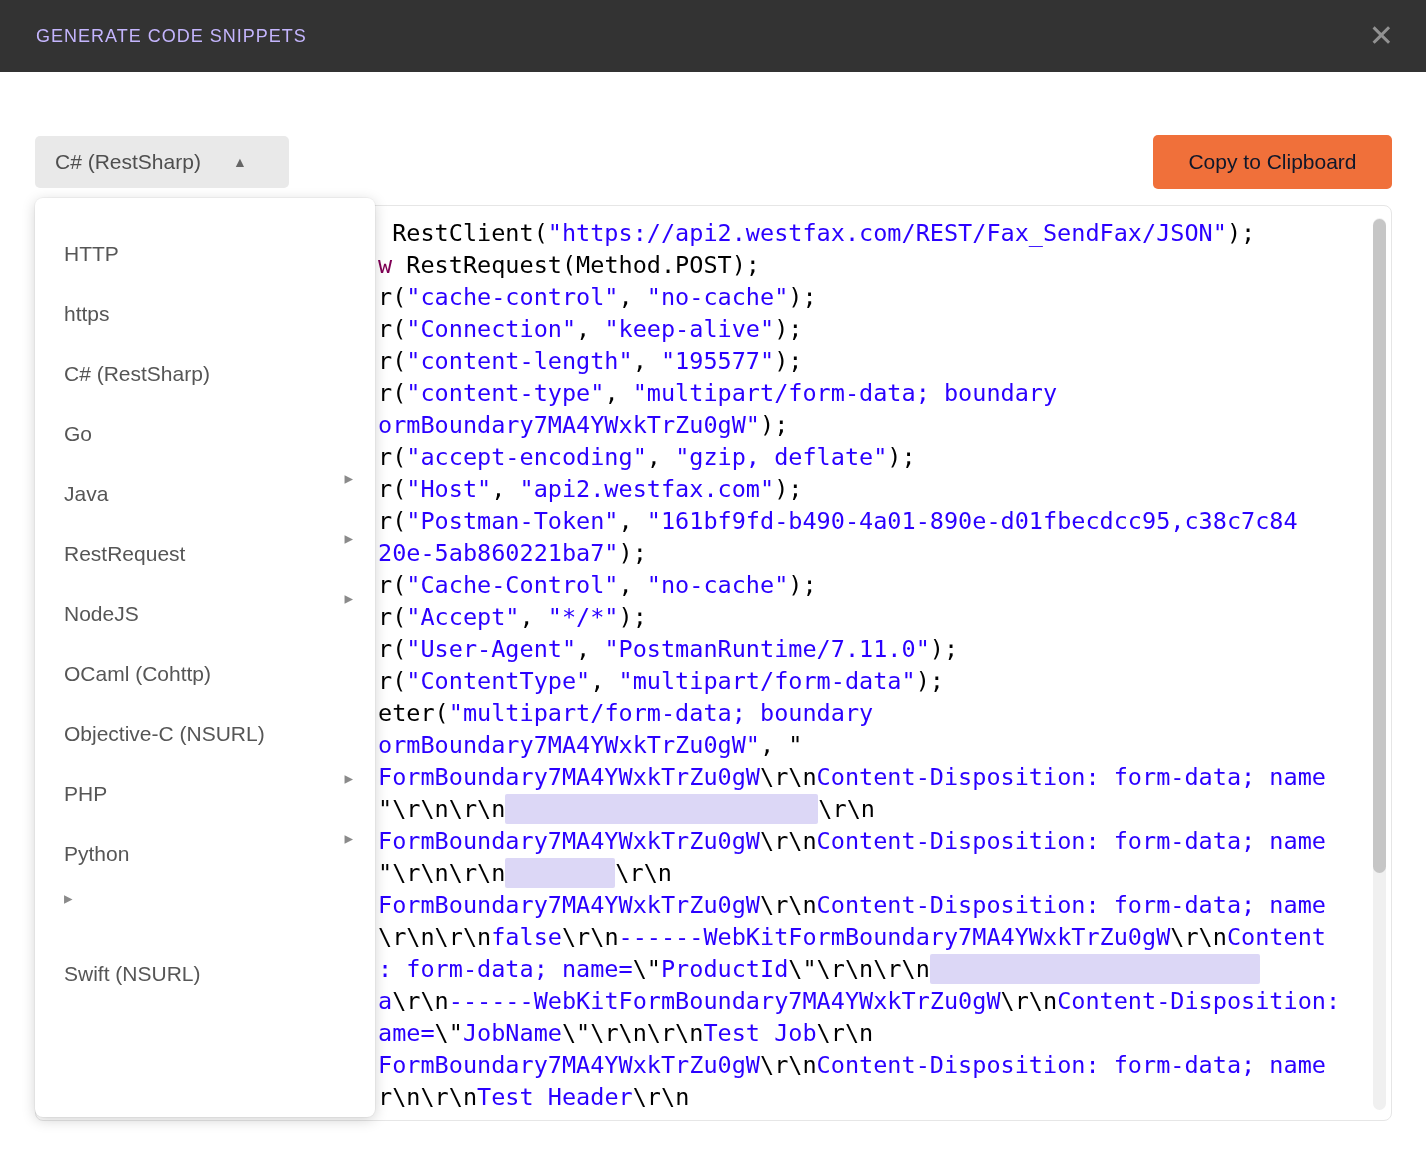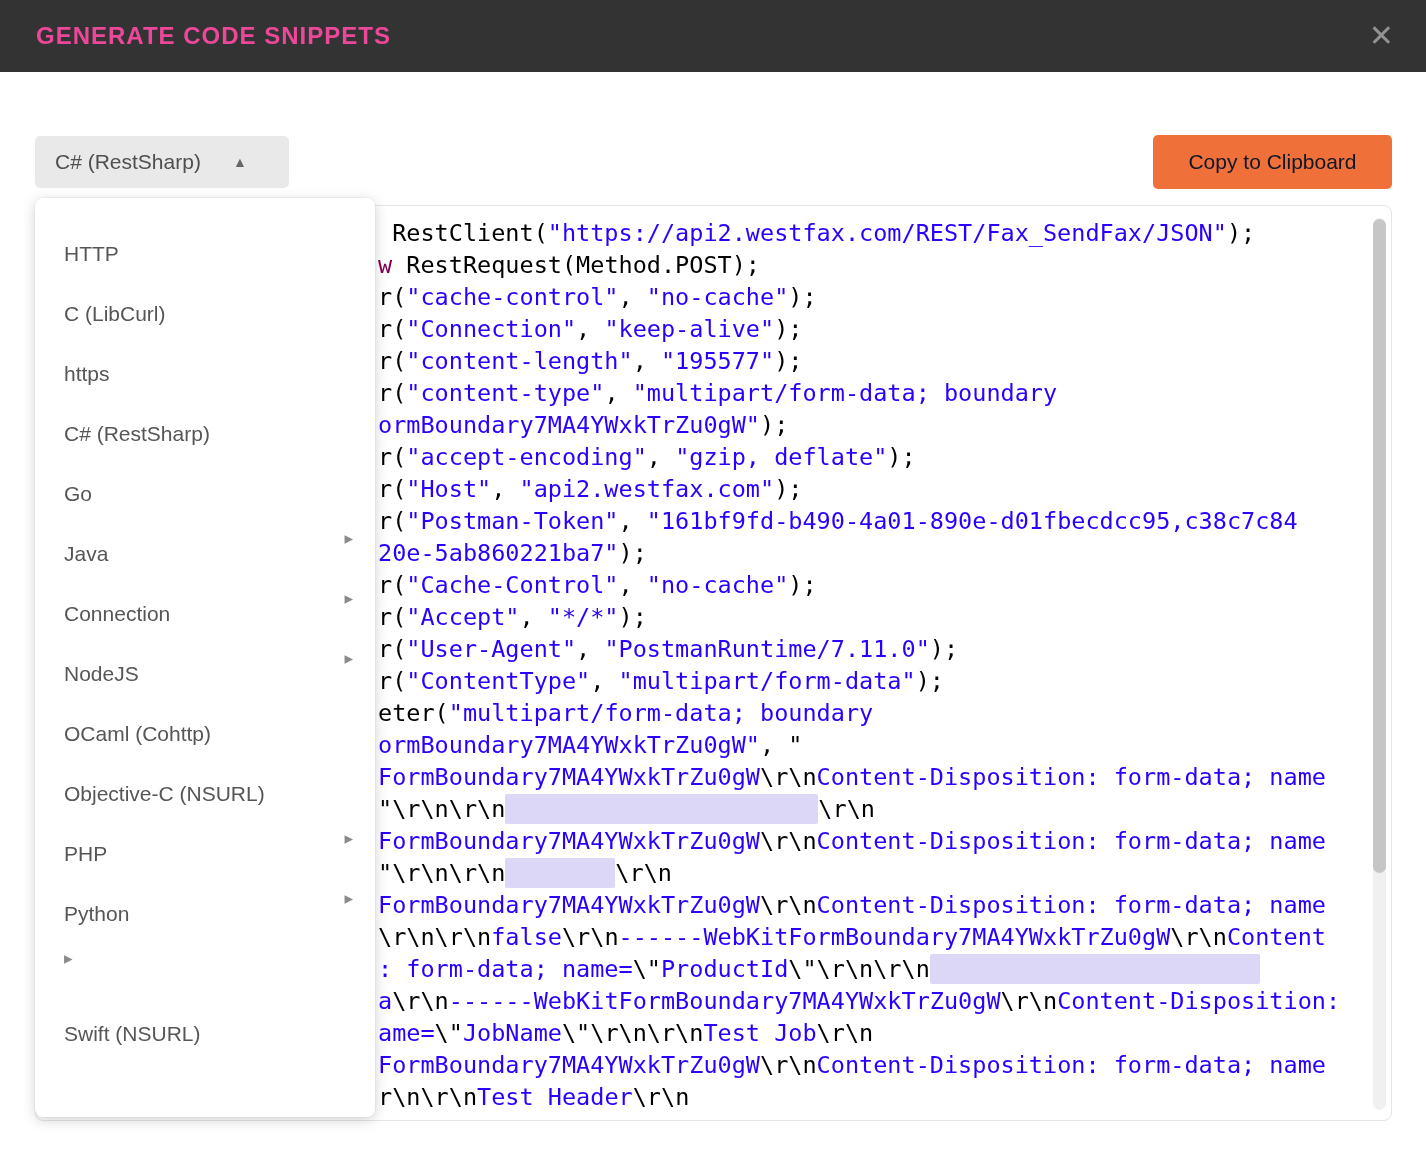--- a/index.html
+++ b/index.html
@@ -1,21 +1,21 @@
 <!DOCTYPE html>
 <html style="--accent: #f0703a; --tok-default: #000000; --tok-string: #2A00FF; --tok-keyword: #7F0055; --redact: #dcd7f6;"><head>
 <meta charset="utf-8">
 <style>
   * { margin:0; padding:0; box-sizing:border-box; }
   html,body { width:1426px; height:1152px; background:#fff; font-family:"Liberation Sans", sans-serif; overflow:hidden; }
   .stage { position:relative; width:1426px; height:1152px; background:#fff; }
 
   
   .modal-header { position:absolute; left:0; top:0; width:1426px; height:72px; background:#333333; display:flex; align-items:center; justify-content:space-between; padding:0 32px 0 36px; }
-  .modal-title { color:#ec4899; font-size:24px; letter-spacing:1px; font-weight:700; }
+  .modal-title { color:#c4b5fd; font-size:18px; letter-spacing:1px; font-weight:400; }
   .close-btn { color:#929292; font-size:30px; line-height:30px; cursor:pointer; font-weight:400; }
 
   
   .lang-btn { position:absolute; left:35px; top:136px; height:52px; min-width:254px; background:#e9e9e9; border:none; border-radius:5px; display:flex; align-items:center; padding:0 26px 0 20px; font-size:21px; color:#4f4f4f; cursor:pointer; }
   .lang-btn .caret { margin-left:32px; font-size:14px; color:#666; }
   .copy-btn { position:absolute; right:34px; top:135px; height:54px; width:239px; background:var(--accent,#f0703a); border:none; border-radius:5px; color:#0f172a; font-size:21px; cursor:pointer; font-family:"Liberation Sans", sans-serif; }
 
   
   .code-panel { position:absolute; left:35px; top:205px; width:1357px; height:916px; background:#fff; border:1px solid #e6e6e6; border-radius:8px; overflow:hidden; }
   .code-pre { position:absolute; left:0; top:0; width:100%; height:100%; padding:11px 28px 11px 342px; font-family:"DejaVu Sans Mono", monospace; font-size:23.5px; line-height:32px; white-space:pre; overflow:hidden; }
@@ -57,37 +57,34 @@
     <div class="sb-track">
       <div class="sb-thumb"></div>
     </div>
   </div>
 
   <div class="lang-menu" id="lang-menu">
       <div class="menu-item">
         <span class="mi-label">HTTP</span>
       </div>
       <div class="menu-item">
-        <span class="mi-label">C (LibCurl)</span>
-      </div>
-      <div class="menu-item">
         <span class="mi-label">https</span>
       </div>
       <div class="menu-item">
         <span class="mi-label">C# (RestSharp)</span>
       </div>
       <div class="menu-item">
         <span class="mi-label">Go</span>
       </div>
       <div class="menu-item">
         <span class="mi-label">Java</span>
         <span class="mi-arrow">▸</span>
       </div>
       <div class="menu-item">
-        <span class="mi-label">Connection</span>
+        <span class="mi-label">RestRequest</span>
         <span class="mi-arrow">▸</span>
       </div>
       <div class="menu-item">
         <span class="mi-label">NodeJS</span>
         <span class="mi-arrow">▸</span>
       </div>
       <div class="menu-item">
         <span class="mi-label">OCaml (Cohttp)</span>
       </div>
       <div class="menu-item">

